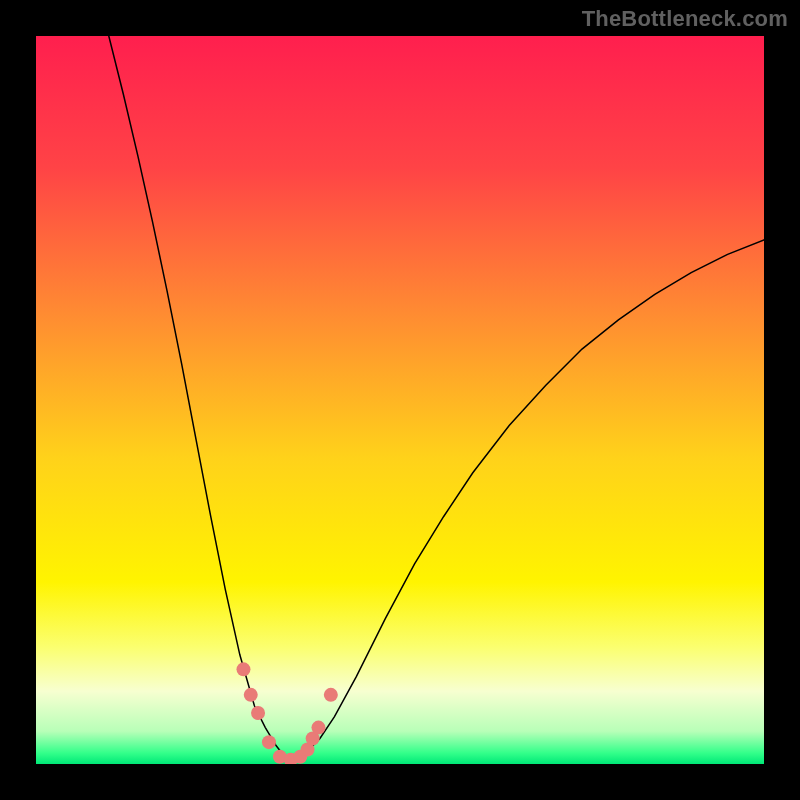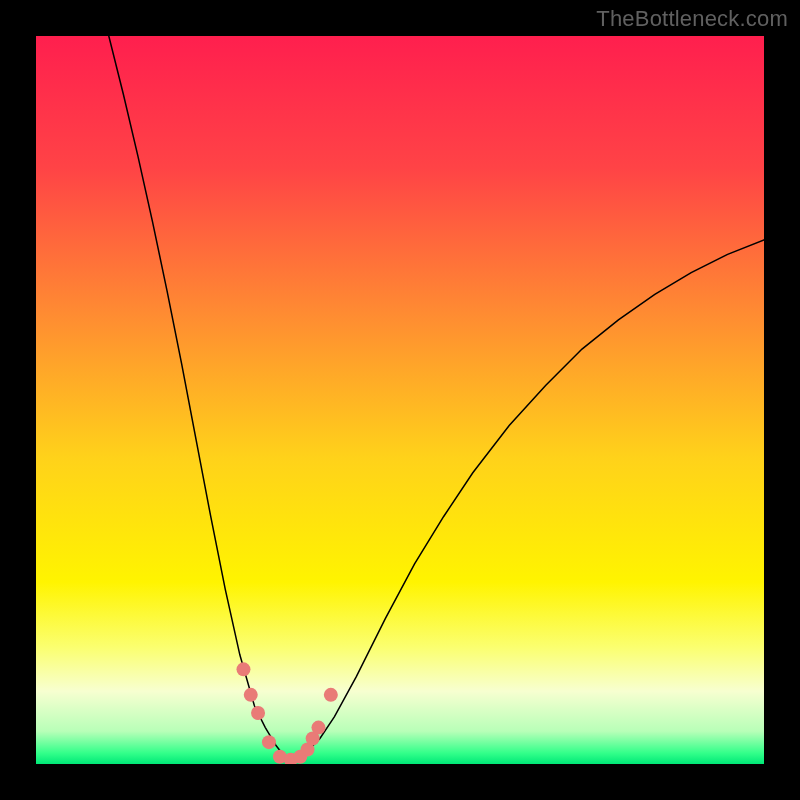--- a/index.html
+++ b/index.html
@@ -24,21 +24,21 @@
     width: 728px;
     height: 728px;
     overflow: hidden;
   }
   .watermark {
     position: absolute;
     top: 6px;
     right: 12px;
     color: #606060;
     font-size: 22px;
-    font-weight: 400;
+    font-weight: 700;
     letter-spacing: 0.2px;
     user-select: none;
   }
 </style>
 </head>
 <body>
 
 <div class="frame">
   <div class="plot">
     <svg width="728" height="728" viewBox="0 0 728 728">

